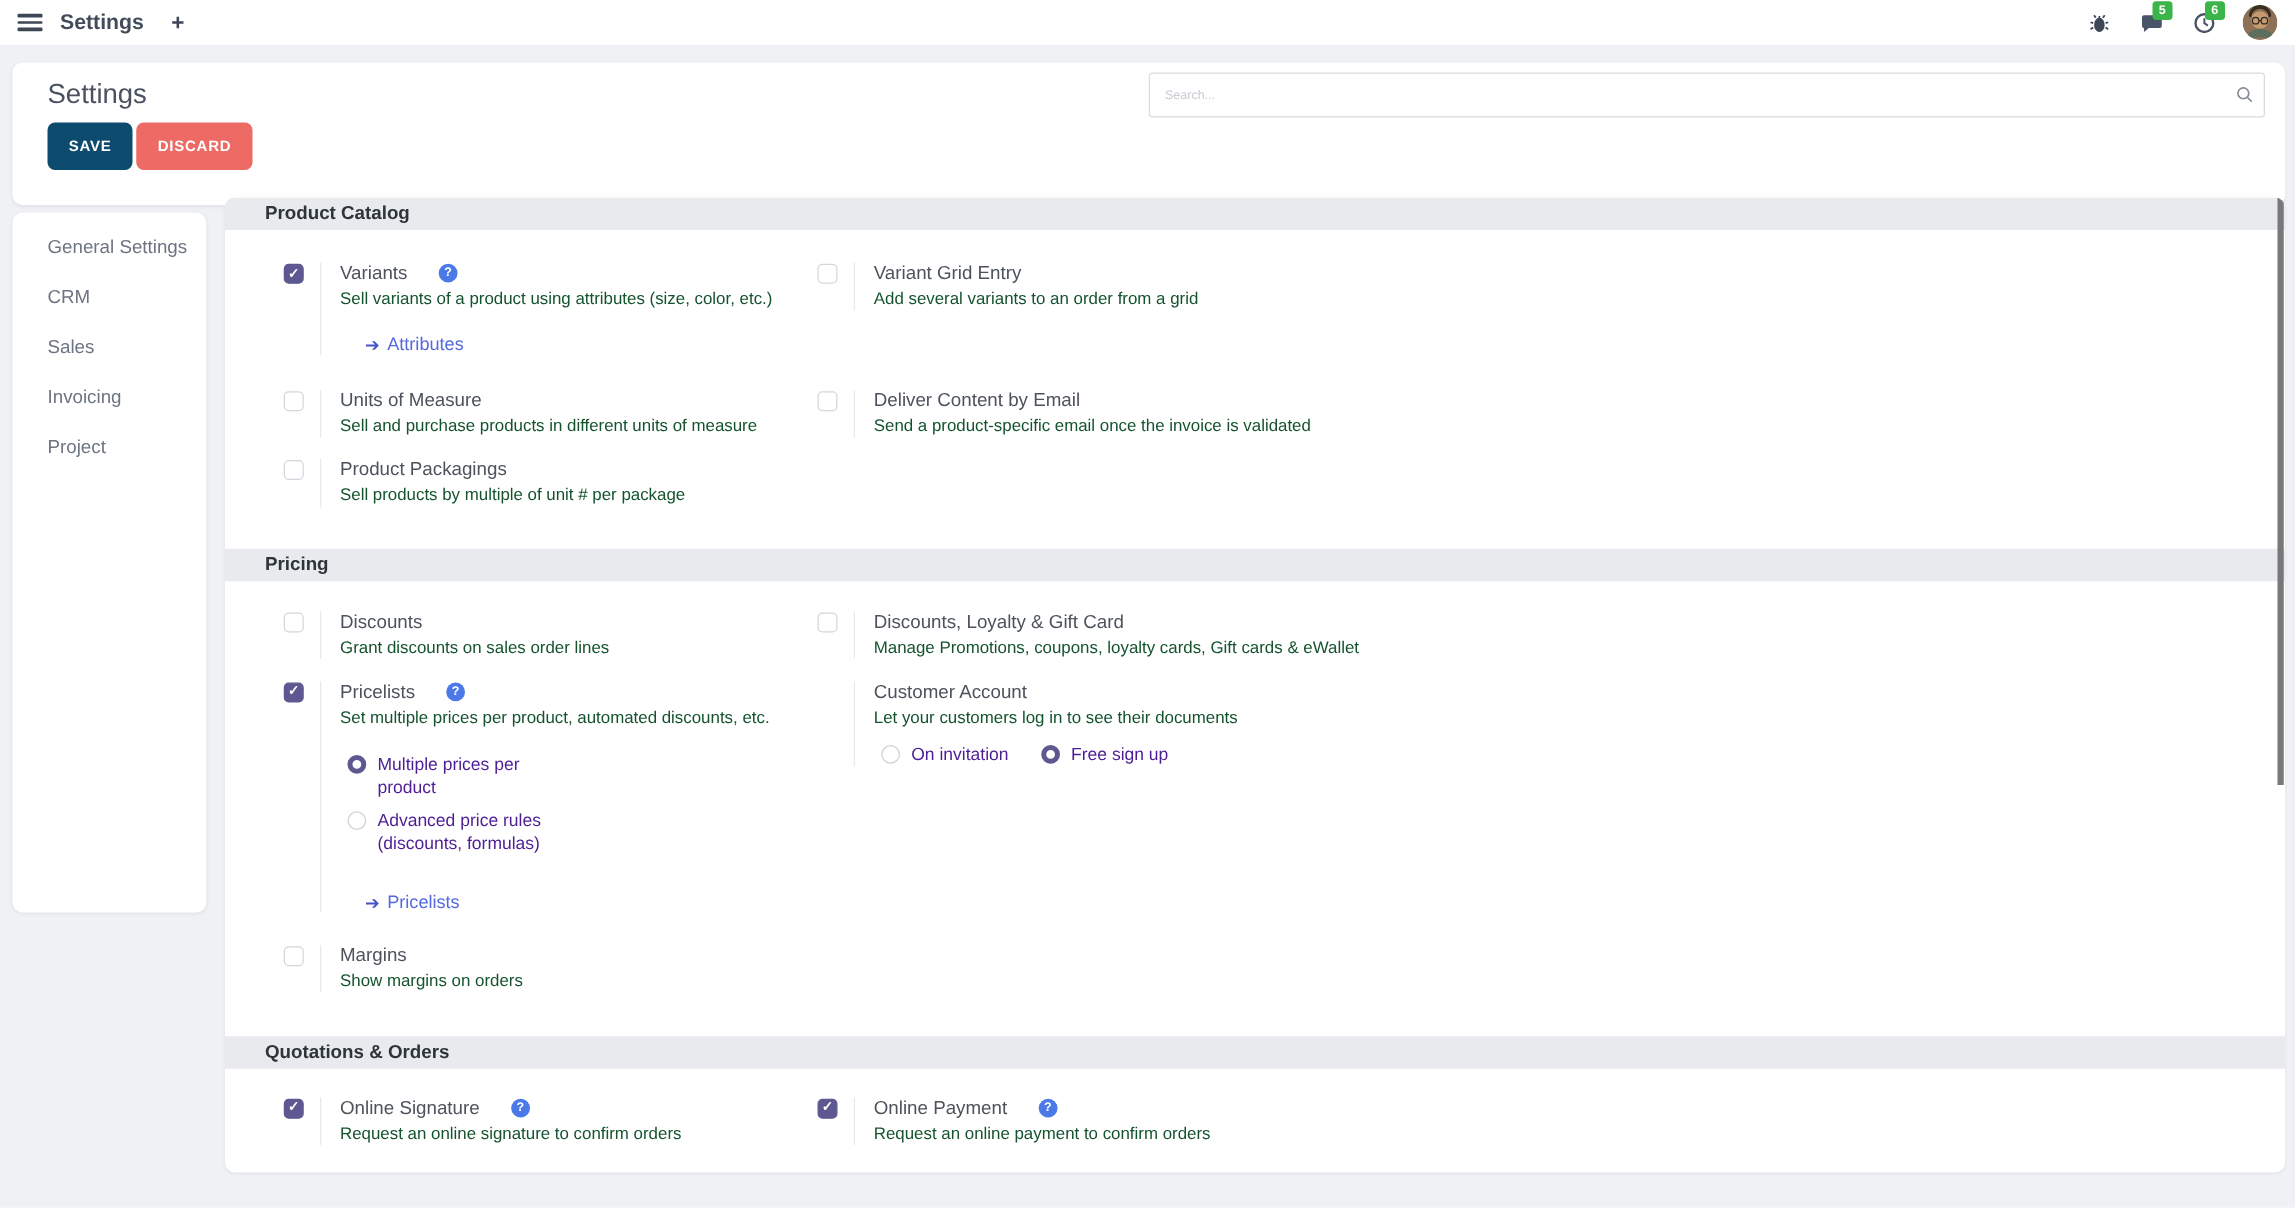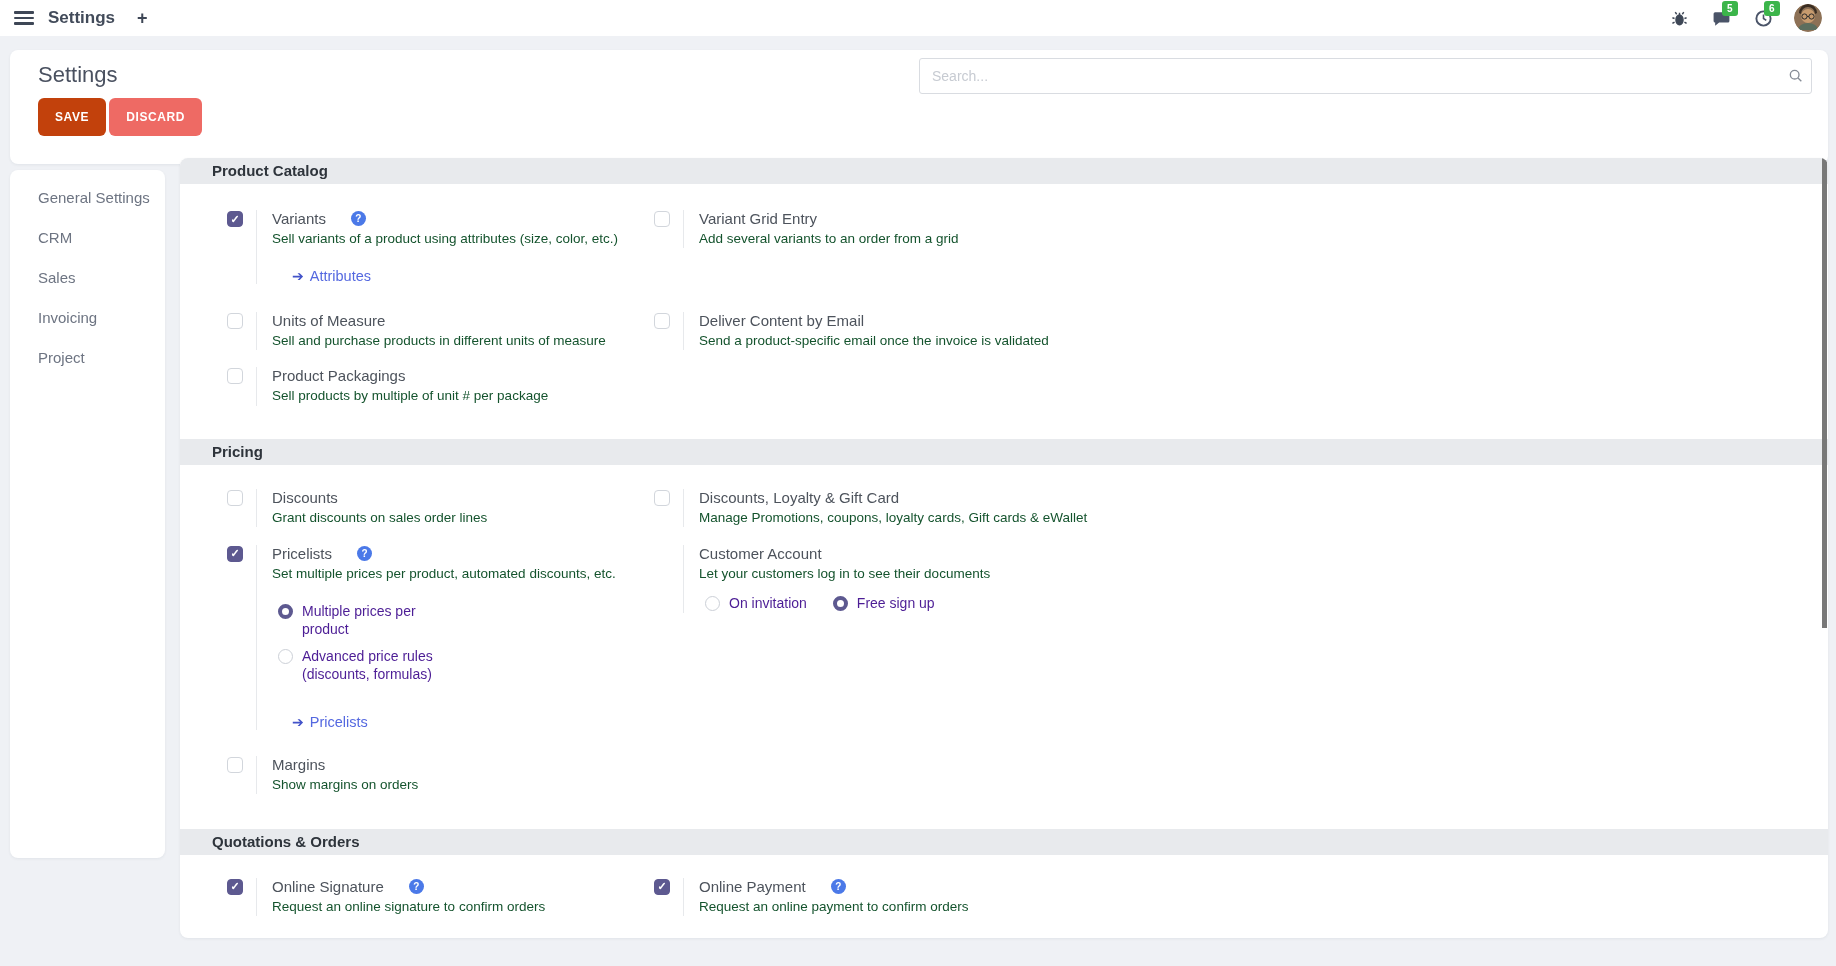--- a/index.html
+++ b/index.html
@@ -20,31 +20,31 @@
     font-size:10px; font-weight:700; padding:1.5px 5px; border-radius:3px; line-height:1.2; }
   .avatar { width:28px; height:28px; border-radius:50%; overflow:hidden; cursor:pointer; }
 
   
   .header-card { position:absolute; left:10px; top:50px; width:1818px; height:114px;
     background:#fff; border-radius:8px; box-shadow:0 1px 3px rgba(40,50,70,.07); }
   .page-title { position:absolute; left:28px; top:12px; font-size:22px; color:#4a5160; font-weight:500; }
   .btn-row { position:absolute; left:28px; top:48px; display:flex; gap:3px; }
   .btn { border:none; color:#fff; font-size:12px; font-weight:700; letter-spacing:.6px;
     padding:12px 17px; border-radius:6px; cursor:pointer; font-family:"Liberation Sans",sans-serif; }
-  .btn-save { background:#c2410c;text-align:right; }
+  .btn-save { background:#0c4a6e;text-align:right; }
   .btn-discard { background:#ee6a64; }
   .search-box { position:absolute; right:16px; top:8px; width:893px; height:36px;
     border:1px solid #d9dce1; border-radius:3px; background:#fff; display:flex; align-items:center; }
-  .search-box input { flex:1; border:none; outline:none; font-size:14px; color:#555;
+  .search-box input { flex:1; border:none; outline:none; font-size:10px; color:#555;
     padding:0 12px; font-family:"Liberation Sans",sans-serif; background:transparent; }
   .search-box input::placeholder { color:#c7cbd2; }
   .search-icon { width:30px; display:flex; align-items:center; justify-content:center; cursor:pointer; }
 
   
-  .side-card { position:absolute; left:10px; top:170px; width:155px; height:688px;
+  .side-card { position:absolute; left:10px; top:170px; width:155px; height:560px;
     background:#fff; border-radius:8px; box-shadow:0 1px 3px rgba(40,50,70,.07); padding-top:8px; }
   .side-item { height:40px; line-height:40px; padding-left:28px; font-size:15px;
     color:#6d7482; cursor:pointer; white-space:nowrap; }
 
   
   .main-card { position:absolute; left:180px; top:158px; width:1648px; height:780px;
     background:#fff; border-radius:8px; box-shadow:0 1px 3px rgba(40,50,70,.07); overflow:hidden; }
   .scroll-thumb { position:absolute; right:1px; top:0; width:5px; height:470px; background:#787878; z-index:4; }
 
   .section-bar { height:26px; line-height:26px; background:#e8eaed; padding-left:32px;

